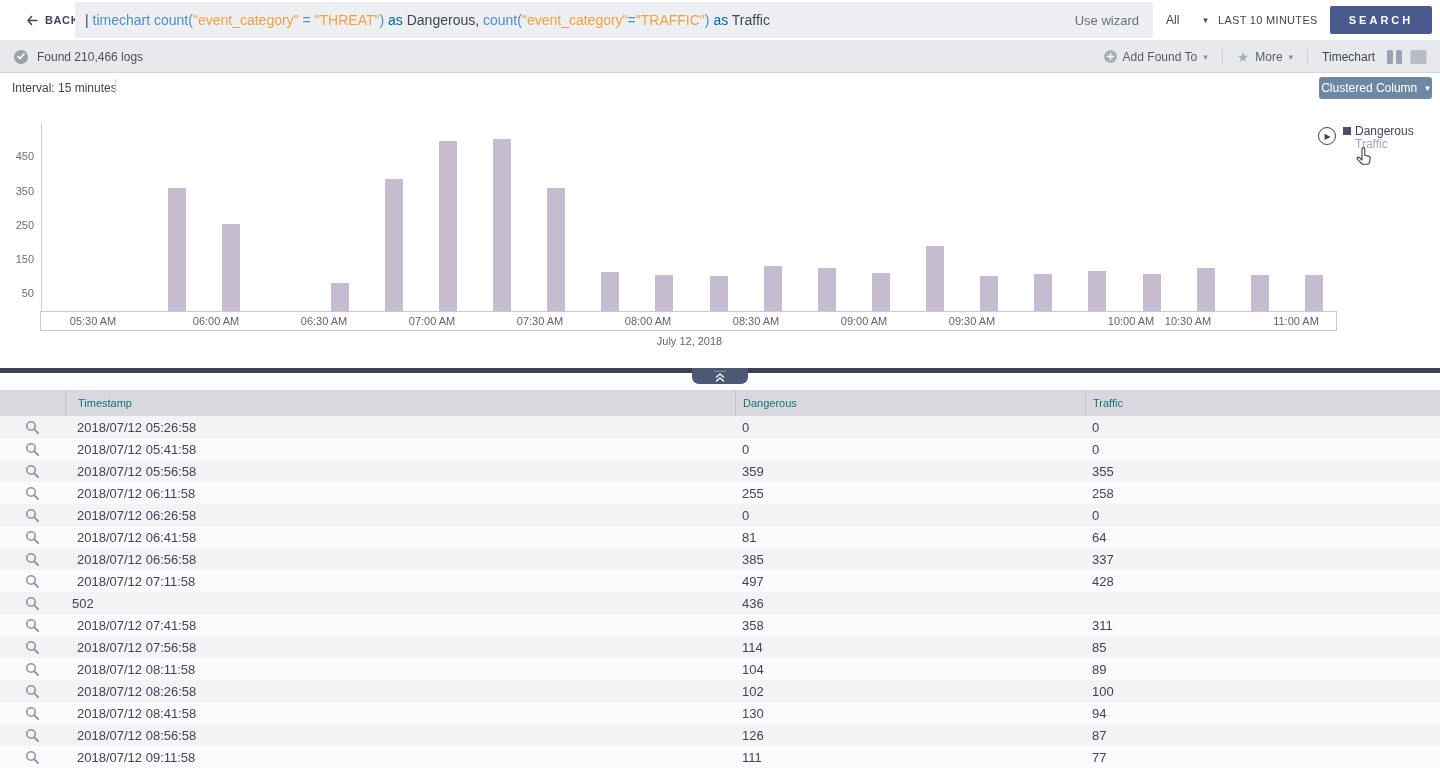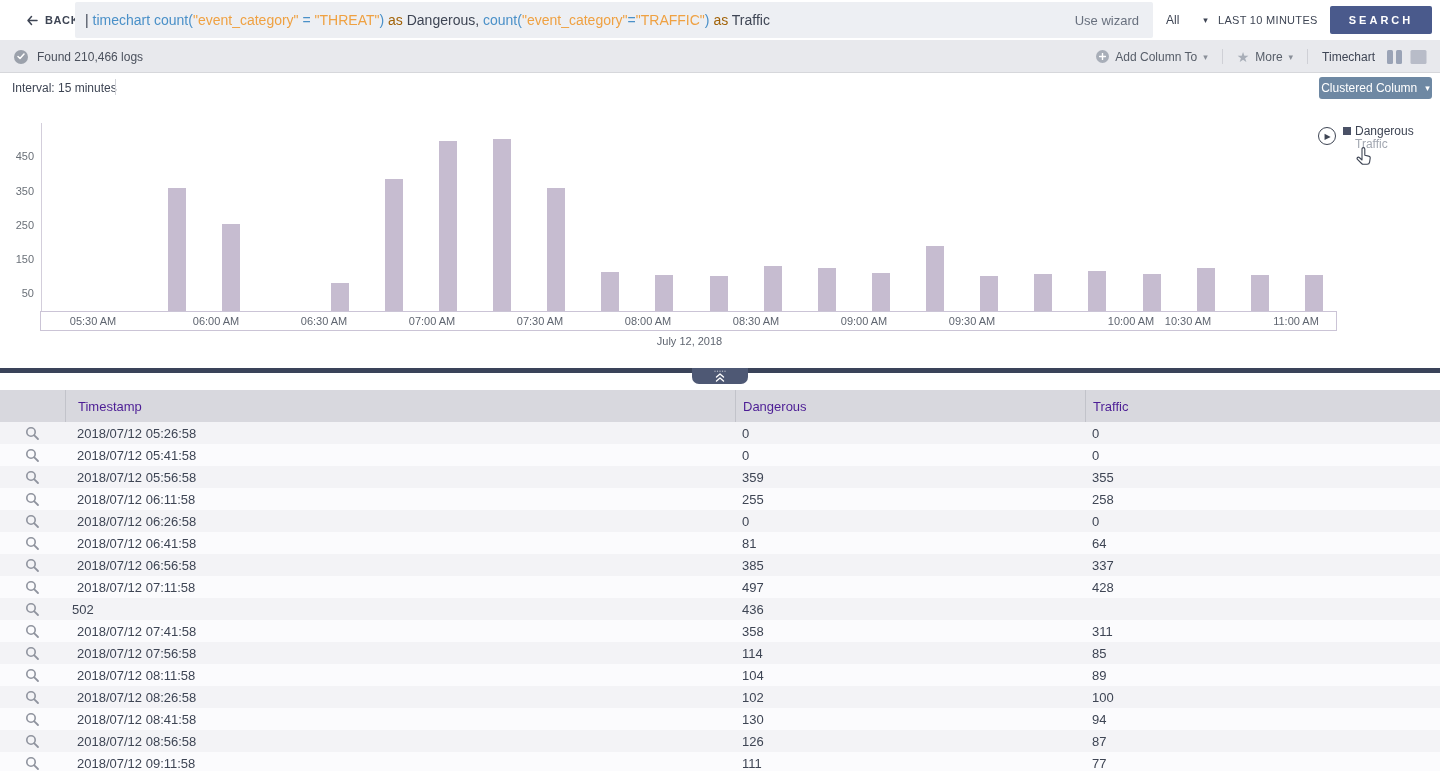--- a/index.html
+++ b/index.html
@@ -15,21 +15,21 @@
   
   .topbar{position:absolute;left:0;top:0;width:1440px;height:40px;background:#fff;}
   .back{position:absolute;left:26px;top:0;height:40px;display:flex;align-items:center;gap:7px;
         font-size:11px;font-weight:bold;letter-spacing:.6px;color:var(--text-primary);cursor:pointer;}
   .querybox{position:absolute;left:75px;top:2px;width:1078px;height:36px;background:#edeff3;
             border-radius:2px;display:flex;align-items:center;}
   .query-text{padding-left:10px;font-size:14px;white-space:nowrap;overflow:hidden;flex:1;}
   .tok-plain{color:var(--text-primary);}
   .tok-kw{color:var(--query-keyword);}
   .tok-str{color:var(--query-string);}
-  .tok-askw{color:#a16207;}
+  .tok-askw{color:#0369a1;}
   .use-wizard{font-size:13px;color:#68707e;padding:0 14px;cursor:pointer;white-space:nowrap;}
   .dd{position:absolute;top:0;height:40px;display:flex;align-items:center;gap:24px;
       font-size:11px;color:var(--text-primary);cursor:pointer;white-space:nowrap;}
   .dd .caret{font-size:9px;color:#3e4554;}
   .scope-dd{left:1166px;font-size:12px;}
   .time-dd{left:1218px;letter-spacing:.3px;}
   .search-btn{position:absolute;left:1330px;top:6px;width:102px;height:28px;background:var(--search-button);
               color:#fff;border:none;border-radius:2px;font-size:11px;font-weight:600;letter-spacing:3px;
               font-family:"Liberation Sans",sans-serif;cursor:pointer;}
 
@@ -77,22 +77,22 @@
   .cursor-hand{position:absolute;left:1356px;top:74px;}
 
   
   .divider{position:absolute;left:0;top:368px;width:1440px;height:22px;}
   .divider-bar{position:absolute;left:0;top:0;width:100%;height:5px;background:var(--divider-bar);}
   .divider-tab{position:absolute;left:692px;top:0;width:56px;height:16px;background:#4e5874;
                border-radius:0 0 7px 7px;display:flex;align-items:center;justify-content:center;cursor:pointer;}
 
   
   .table{position:absolute;left:0;top:390px;width:1440px;}
-  .thead{display:grid;grid-template-columns:65px 670px 350px 1fr;height:32px;
-         background:var(--table-header-bg);font-size:13px;color:#4c1d95;}
+  .thead{display:grid;grid-template-columns:65px 670px 350px 1fr;height:26px;
+         background:var(--table-header-bg);font-size:11px;color:#0f766e;}
   .th{display:flex;align-items:center;}
   .th.b{border-left:1px solid #c2c3ca;}
   .th-ts{padding-left:12px;}
   .th-val{padding-left:7px;}
   .trow{display:grid;grid-template-columns:65px 670px 350px 1fr;height:22px;
         font-size:13px;color:var(--text-primary);background:#fbfbfd;}
   .trow.alt{background:var(--row-alt-bg);}
   .cell{display:flex;align-items:center;}
   .c-icon{justify-content:center;cursor:pointer;}
   .c-ts{padding-left:12px;}
@@ -132,21 +132,21 @@
     </span>
     <span>Found 210,466 logs</span>
   </div>
   <div class="sb-right">
     <div class="sb-item">
       <span class="circle-ic" style="background:#a8aeb8;width:13px;height:13px;">
         <svg width="7" height="7" viewBox="0 0 7 7">
             <path d="M3.5 0.5 V6.5 M0.5 3.5 H6.5" stroke="#fff" stroke-width="1.4" stroke-linecap="round"></path>
           </svg>
       </span>
-      <span>Add Column To</span>
+      <span>Add Found To</span>
       <span class="caret">▾</span>
     </div>
     <div class="sb-sep"></div>
     <div class="sb-item">
       <span class="star">★</span>
       <span>More</span>
       <span class="caret">▾</span>
     </div>
     <div class="sb-sep"></div>
     <span class="view-label">Timechart</span>

